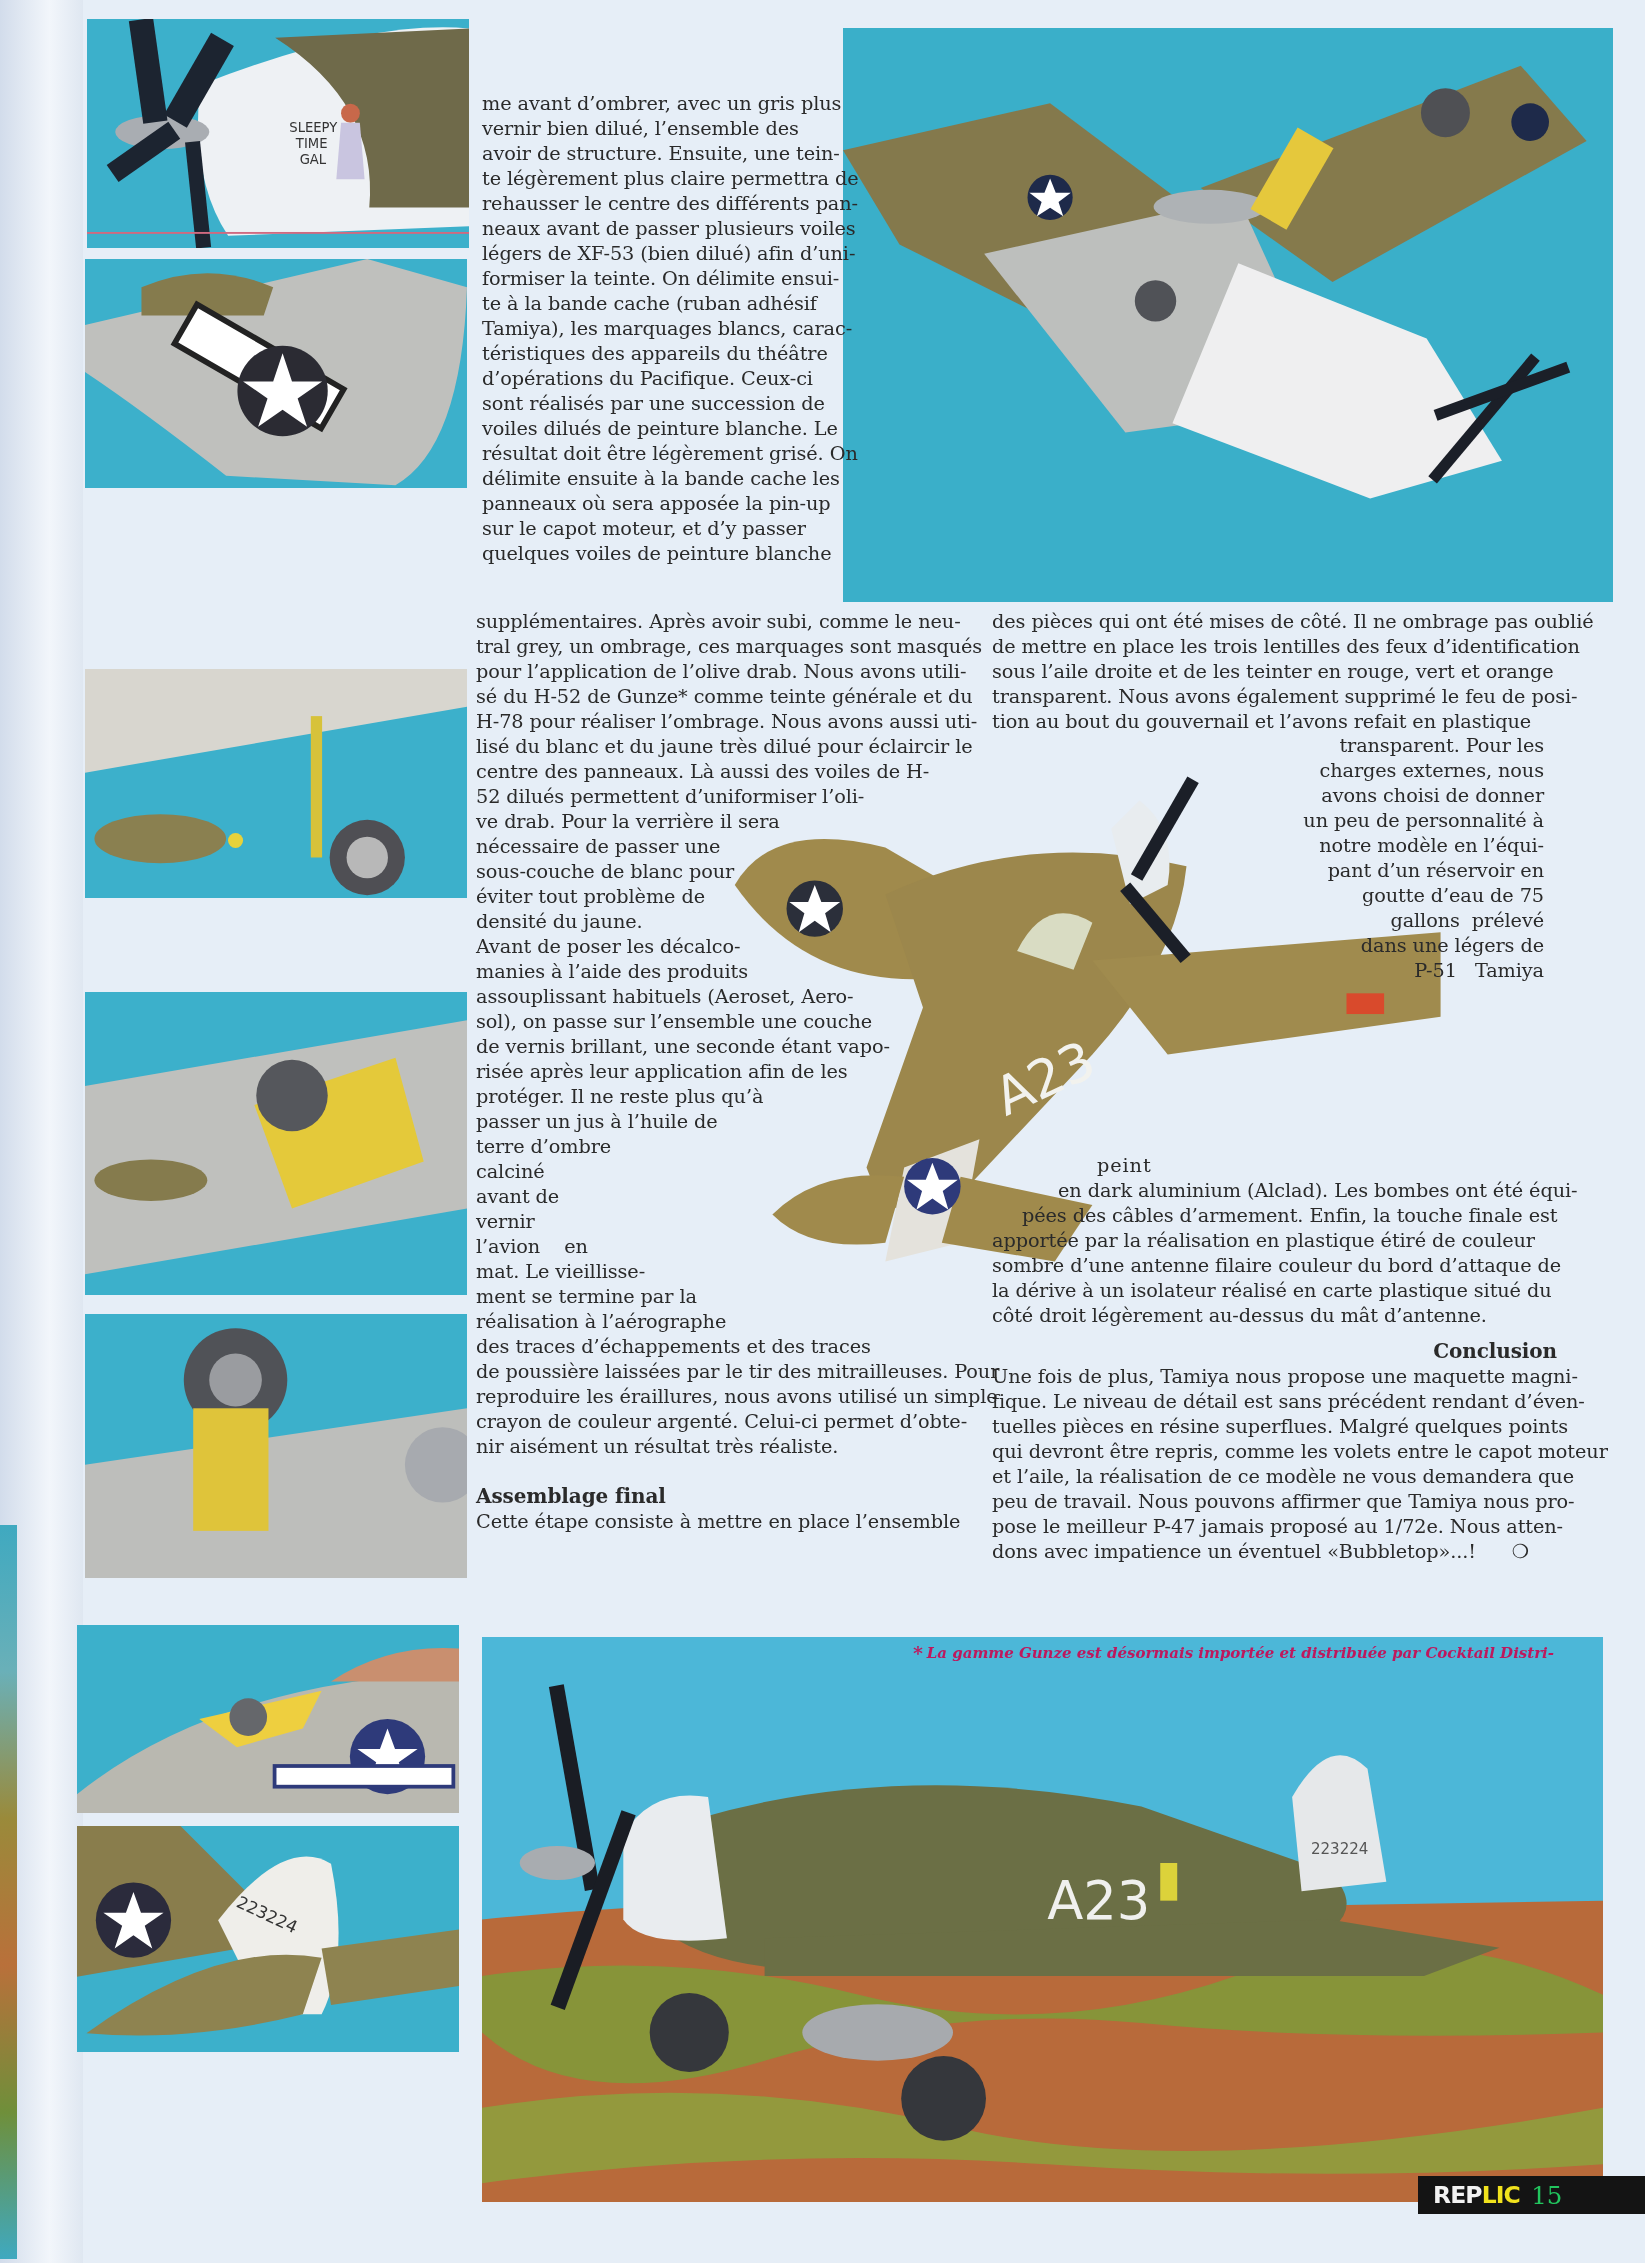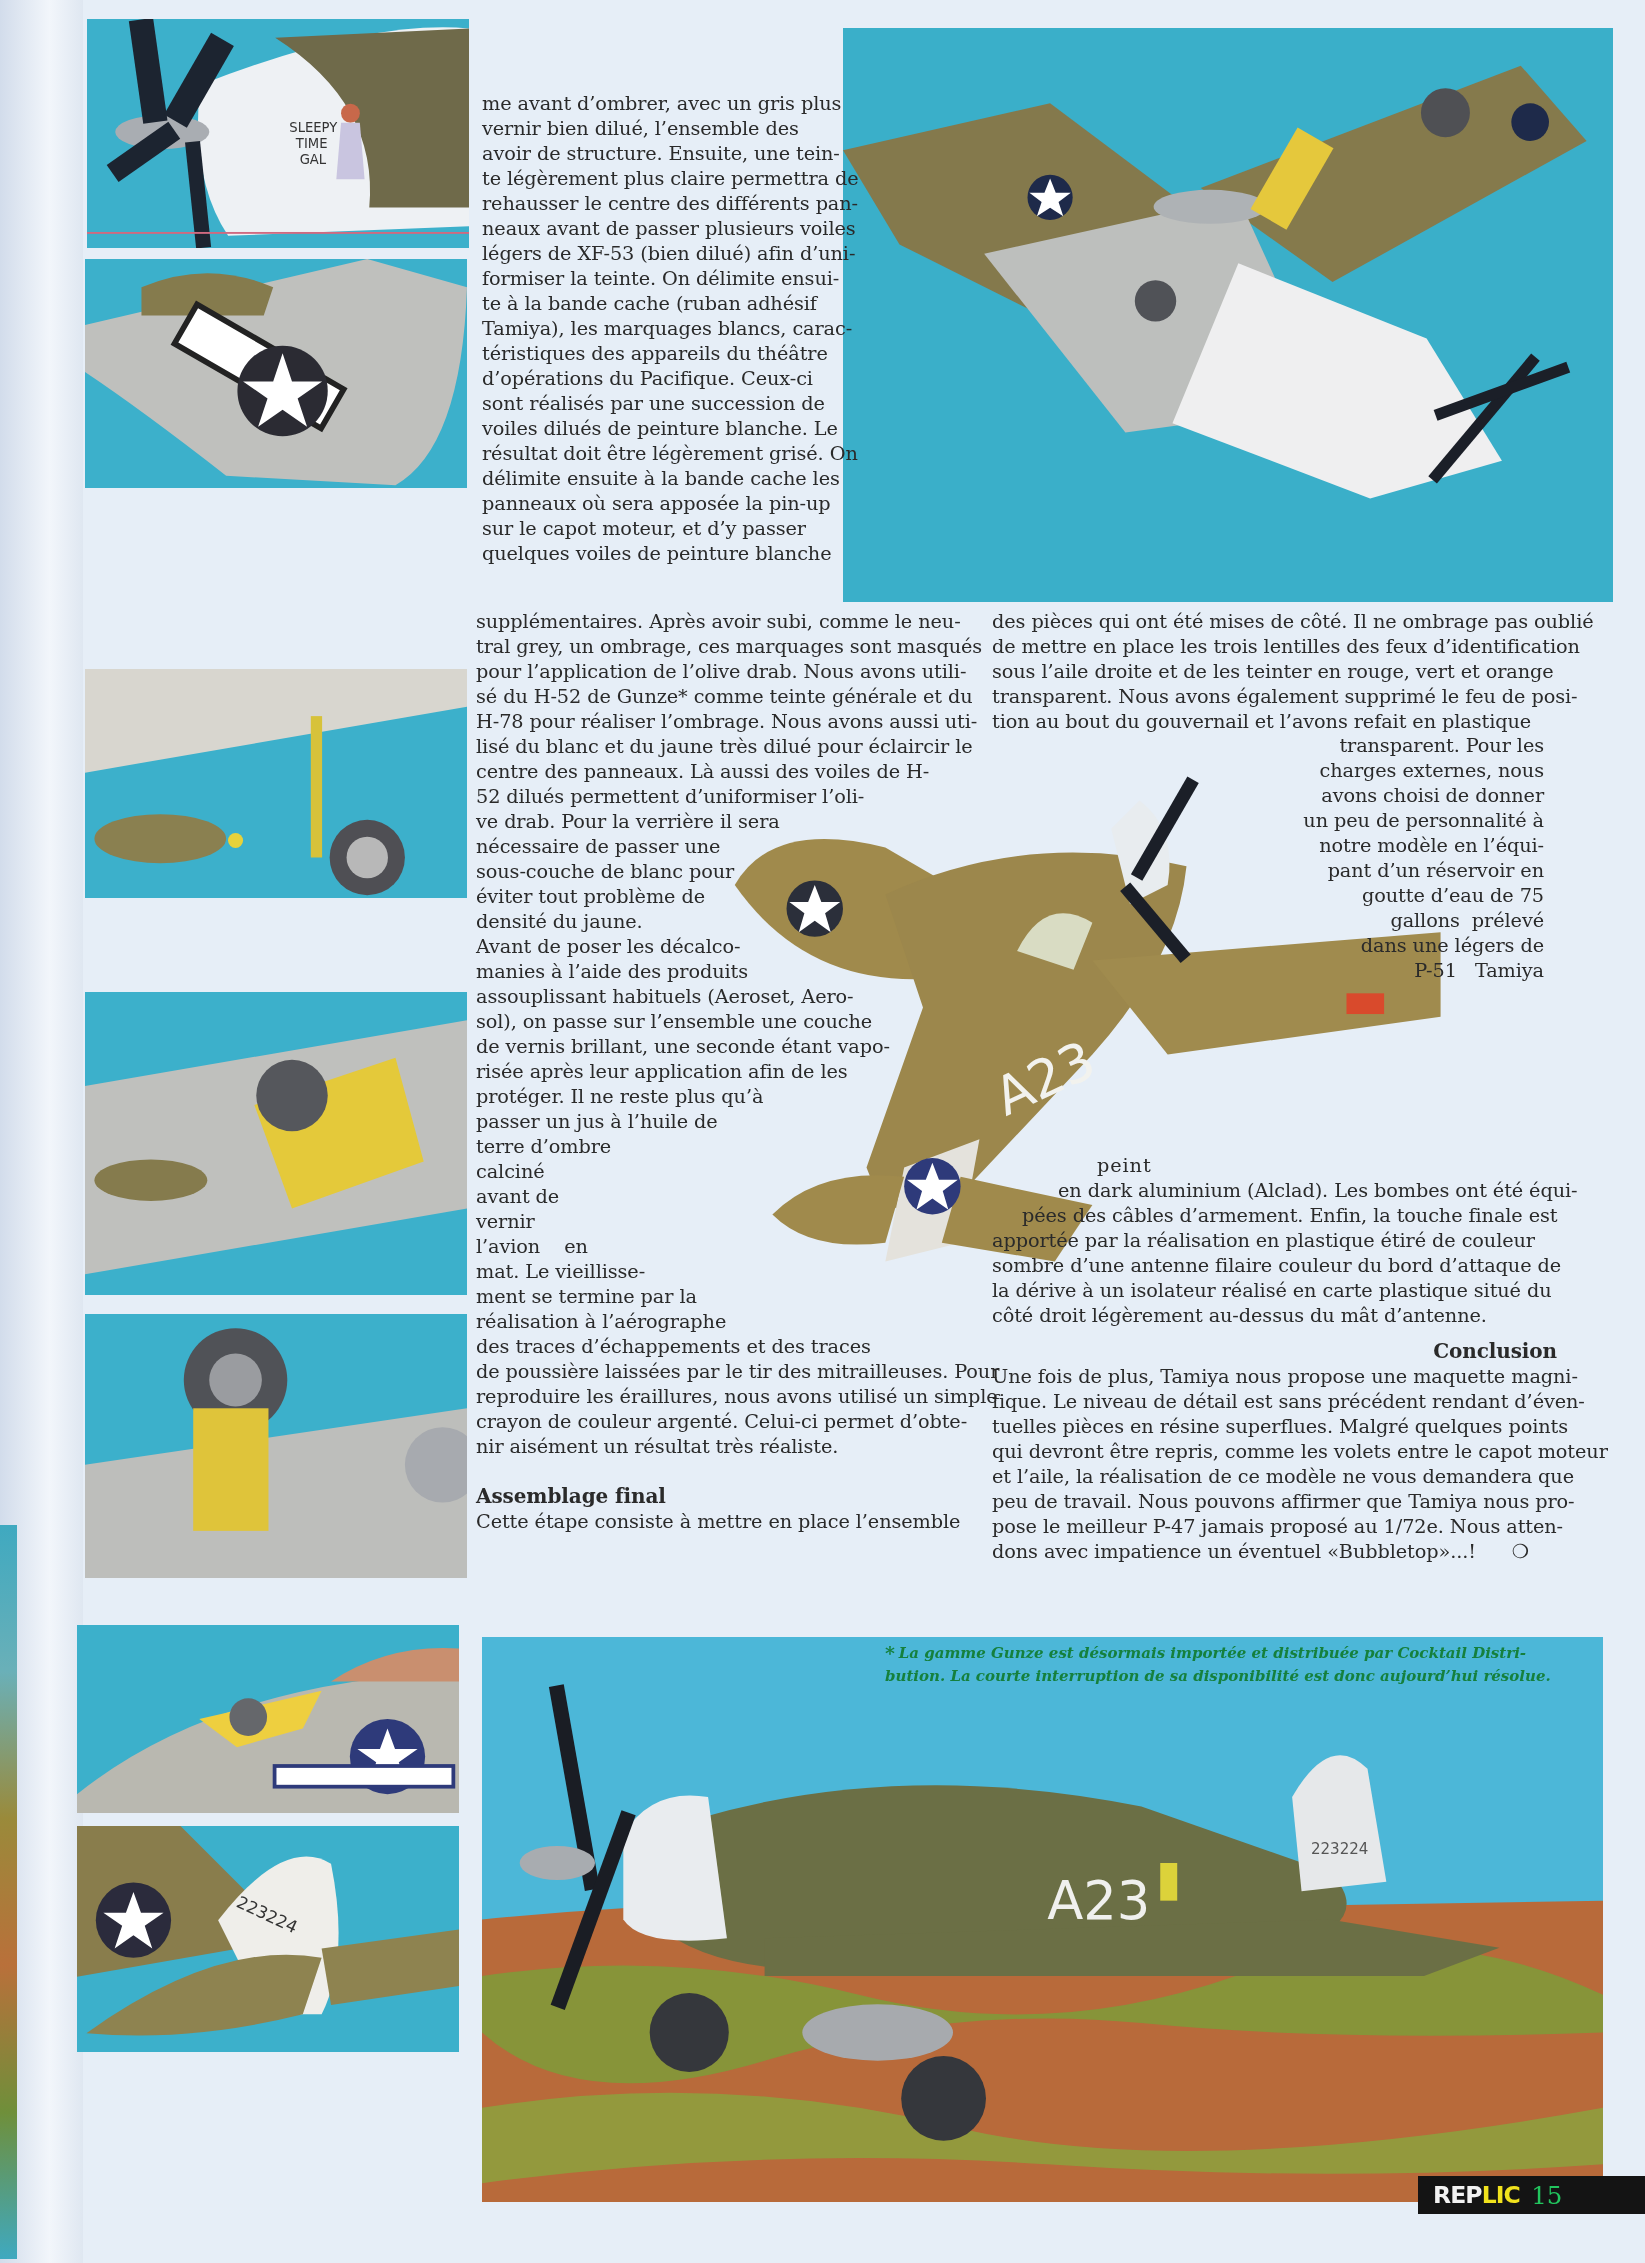--- a/index.html
+++ b/index.html
@@ -8,21 +8,21 @@
   .gutter { position:absolute; left:0; top:0; width:83px; height:2264px;
             background:linear-gradient(90deg,#d2dceb 0%,#f2f6fb 60%,#dfe7f1 100%); }
   .gutter-strip { position:absolute; left:0; width:17px; }
   .photo { position:absolute; overflow:hidden; background:#22c55e; }
   .photo svg { display:block; width:100%; height:100%; }
   .txt { position:absolute; font-size:19.3px; line-height:25px; letter-spacing:-0.1px; }
   .txt p { margin:0; white-space:nowrap; }
   .r { text-align:right; }
   .h { font-weight:bold; font-size:20px; }
   .note { position:absolute; font-style:italic; font-weight:bold; font-size:15px; line-height:22.6px;
-          color:#15803d; font-family:"DejaVu Serif",serif; text-align:left; }
+          color:#be185d; font-family:"DejaVu Serif",serif; text-align:center; }
   .folio { position:absolute; left:1418px; top:2176px; width:228px; height:38px; background:#141414;
            display:flex; align-items:center; padding-left:15px; box-sizing:border-box; }
   .brand { font-family:"DejaVu Sans",sans-serif; font-weight:900; font-size:23.5px; color:#f2f2f2; letter-spacing:-0.9px; }
   .brand .y { color:#f1e21d; }
   .pnum { font-family:"DejaVu Serif",serif; font-size:24.5px; color:#22c55e; margin-left:11.3px; }
 </style>
 </head>
 <body>
 
 <div class="gutter"></div>
@@ -269,20 +269,19 @@
     <rect x="110" y="180" width="16" height="220" fill="#1a1d24" transform="rotate(20 118 290)"></rect>
     <ellipse cx="80" cy="240" rx="40" ry="18" fill="#a8acb0"></ellipse>
     <rect x="720" y="240" width="18" height="40" fill="#dcd23a"></rect>
     <text x="600" y="300" font-size="56" fill="#f0f0ee" font-family="DejaVu Sans, sans-serif">A23</text>
     <text x="880" y="230" font-size="16" fill="#555" font-family="DejaVu Sans, sans-serif">223224</text>
   </svg>
 </div>
 
 <div class="note" style="left:885px;top:1642px;width:697px;">
   <div><span style="font-size:19px;vertical-align:top;margin-right:3.8px;">*</span><span>La gamme Gunze est désormais importée et distribuée par Cocktail Distri-</span></div>
-  <div>bution. La courte interruption de sa disponibilité est donc aujourd’hui résolue.</div>
 </div>
 
 <div class="folio">
   <span class="brand"><span>REP</span><span class="y">LIC</span></span>
   <span class="pnum">15</span>
 </div>
 
 
 </body></html>

